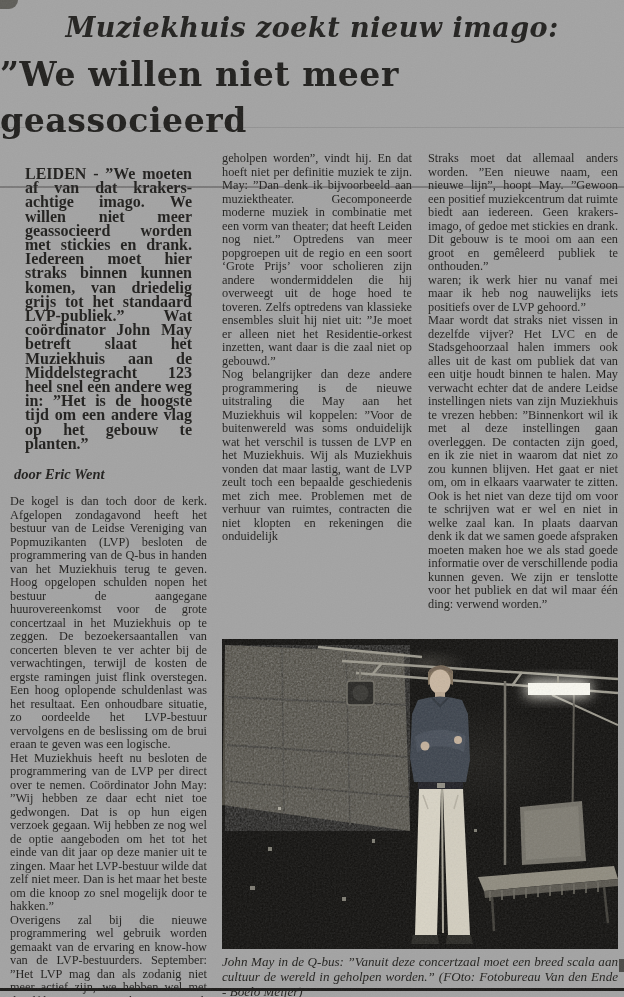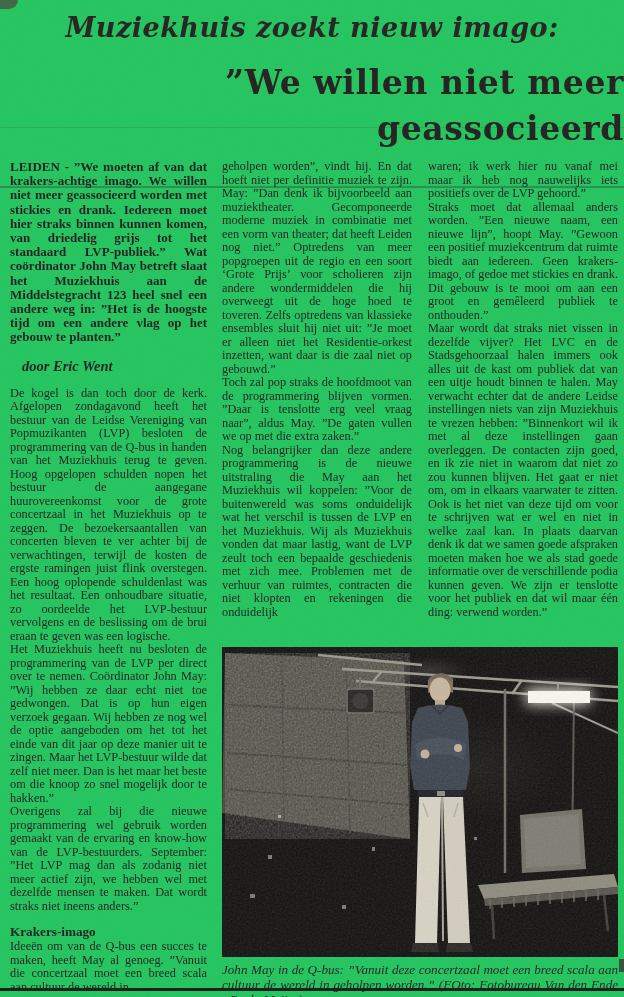--- a/index.html
+++ b/index.html
@@ -1,42 +1,42 @@
 <!DOCTYPE html>
 <html lang="nl"><head>
 <meta charset="utf-8">
 <style>
   html,body{margin:0;padding:0;background:#8a8a88;}
   .page{
     position:relative;width:624px;height:997px;overflow:hidden;
-    background:#22c55e;color:#201f1d;
+    background:#a3a3a3;color:#201f1d;
     font-family:"Liberation Serif",serif;
   }
   
   .head-block{padding-top:10px;}
   .kicker{
     font-family:"DejaVu Serif",serif;font-weight:bold;font-style:italic;
     font-size:27px;line-height:36px;text-align:center;letter-spacing:.5px;color:#232220;
   }
   .main-title{
     font-family:"DejaVu Serif",serif;font-weight:bold;
-    font-size:33px;line-height:46px;text-align:right;letter-spacing:.6px;
-    margin:14px 0 0;color:#21201e;
+    font-size:33px;line-height:46px;text-align:left;letter-spacing:.6px;
+    margin:6px 0 0;color:#21201e;
   }
   
   .columns{display:flex;padding:0 6px 0 10px;margin-top:8px;height:851px;overflow:hidden;}
   .col{overflow:hidden;}
   .col-1{width:197px;margin-right:15px;height:851px;}
   .right-area{width:396px;}
   .cols-23{display:flex;height:487px;overflow:hidden;font-family:Liberation Serif, serif;}
   .col-2{width:190px;margin-right:16px;}
   .col-3{width:190px;}
   p.body{font-size:12.3px;line-height:13.5px;text-align:justify;margin:0;hyphens:auto;}
-  p.lead{font-weight:bold;font-size:13px;line-height:14.2px;text-align:justify;margin:0;}
-  p.byline{font-weight:bold;font-style:italic;font-size:14.5px;margin:13px 12px 12px;}
+  p.lead{font-weight:bold;font-size:16px;line-height:14.2px;text-align:justify;margin:15px;}
+  p.byline{font-weight:bold;font-style:italic;font-size:14.5px;margin:13px 4px 12px;}
   h2.subhead{font-size:13.2px;line-height:14px;font-weight:bold;margin:12px 0 1px;}
   
   figure.photo-fig{margin:0;width:396px;}
   svg.photo{display:block;width:396px;height:310px;background:#0d0c0a;}
   figcaption{
     font-style:italic;font-size:13.1px;line-height:15.2px;
     text-align:justify;margin-top:5px;color:#23221f;
   }
   
   .scan-line{position:absolute;left:0;width:100%;height:2px;background:#2b2a28;pointer-events:none;}
@@ -68,26 +68,25 @@
       <p class="body">Het Muziekhuis heeft nu besloten de programmering van de LVP per direct over te nemen. Coördinator John May: ”Wij hebben ze daar echt niet toe gedwongen. Dat is op hun eigen verzoek gegaan. Wij hebben ze nog wel de optie aangeboden om het tot het einde van dit jaar op deze manier uit te zingen. Maar het LVP-bestuur wilde dat zelf niet meer. Dan is het maar het beste om die knoop zo snel mogelijk door te hakken.”</p>
       <p class="body">Overigens zal bij die nieuwe programmering wel gebruik worden gemaakt van de ervaring en know-how van de LVP-bestuurders. September: ”Het LVP mag dan als zodanig niet meer actief zijn, we hebben wel met dezelfde mensen te maken. Dat wordt straks niet ineens anders.”</p>
       <h2 class="subhead">Krakers-imago</h2>
       <p class="body">Ideeën om van de Q-bus een succes te maken, heeft May al genoeg. ”Vanuit die concertzaal moet een breed scala aan cultuur de wereld in</p>
     </section>
 
     <div class="right-area">
       <div class="cols-23">
         <section class="col col-2">
           <p class="body">geholpen worden”, vindt hij. En dat hoeft niet per definitie muziek te zijn. May: ”Dan denk ik bijvoorbeeld aan muziektheater. Gecomponeerde moderne muziek in combinatie met een vorm van theater; dat heeft Leiden nog niet.” Optredens van meer popgroepen uit de regio en een soort ‘Grote Prijs’ voor scholieren zijn andere wondermiddelen die hij overweegt uit de hoge hoed te toveren. Zelfs optredens van klassieke ensembles sluit hij niet uit: ”Je moet er alleen niet het Residentie-orkest inzetten, want daar is die zaal niet op gebouwd.”</p>
-          <p class="body">Toch zal pop straks de hoofdmoot van de programmering blijven vormen. ”Daar is tenslotte erg veel vraag naar”, aldus May. ”De gaten vullen we op met die extra zaken.”</p>
           <p class="body">Nog belangrijker dan deze andere programmering is de nieuwe uitstraling die May aan het Muziekhuis wil koppelen: ”Voor de buitenwereld was soms onduidelijk wat het verschil is tussen de LVP en het Muziekhuis. Wij als Muziekhuis vonden dat maar lastig, want de LVP zeult toch een bepaalde geschiedenis met zich mee. Problemen met de verhuur van ruimtes, contracten die niet klopten en rekeningen die onduidelijk</p>
         </section>
         <section class="col col-3">
+          <p class="body">Straks moet dat allemaal anders worden. ”Een nieuwe naam, een nieuwe lijn”, hoopt May. ”Gewoon een positief muziekcentrum dat ruimte biedt aan iedereen. Geen krakers-imago, of gedoe met stickies en drank. Dit gebouw is te mooi om aan een groot en gemêleerd publiek te onthouden.”</p>
           <p class="body">waren; ik werk hier nu vanaf mei maar ik heb nog nauwelijks iets positiefs over de LVP gehoord.”</p>
-          <p class="body">Straks moet dat allemaal anders worden. ”Een nieuwe naam, een nieuwe lijn”, hoopt May. ”Gewoon een positief muziekcentrum dat ruimte biedt aan iedereen. Geen krakers-imago, of gedoe met stickies en drank. Dit gebouw is te mooi om aan een groot en gemêleerd publiek te onthouden.”</p>
           <p class="body">Maar wordt dat straks niet vissen in dezelfde vijver? Het LVC en de Stadsgehoorzaal halen immers ook alles uit de kast om publiek dat van een uitje houdt binnen te halen. May verwacht echter dat de andere Leidse instellingen niets van zijn Muziekhuis te vrezen hebben: ”Binnenkort wil ik met al deze instellingen gaan overleggen. De contacten zijn goed, en ik zie niet in waarom dat niet zo zou kunnen blijven. Het gaat er niet om, om in elkaars vaarwater te zitten. Ook is het niet van deze tijd om voor te schrijven wat er wel en niet in welke zaal kan. In plaats daarvan denk ik dat we samen goede afspraken moeten maken hoe we als stad goede informatie over de verschillende podia kunnen geven. We zijn er tenslotte voor het publiek en dat wil maar één ding: verwend worden.”</p>
         </section>
       </div>
 
       <figure class="photo-fig">
         <svg class="photo" viewBox="0 0 396 310" preserveAspectRatio="none" role="img">
           <defs>
             <filter id="noiseF" x="0%" y="0%" width="100%" height="100%">
               <feTurbulence type="fractalNoise" baseFrequency="0.55" numOctaves="3" stitchTiles="stitch"></feTurbulence>
               <feColorMatrix type="saturate" values="0"></feColorMatrix>

